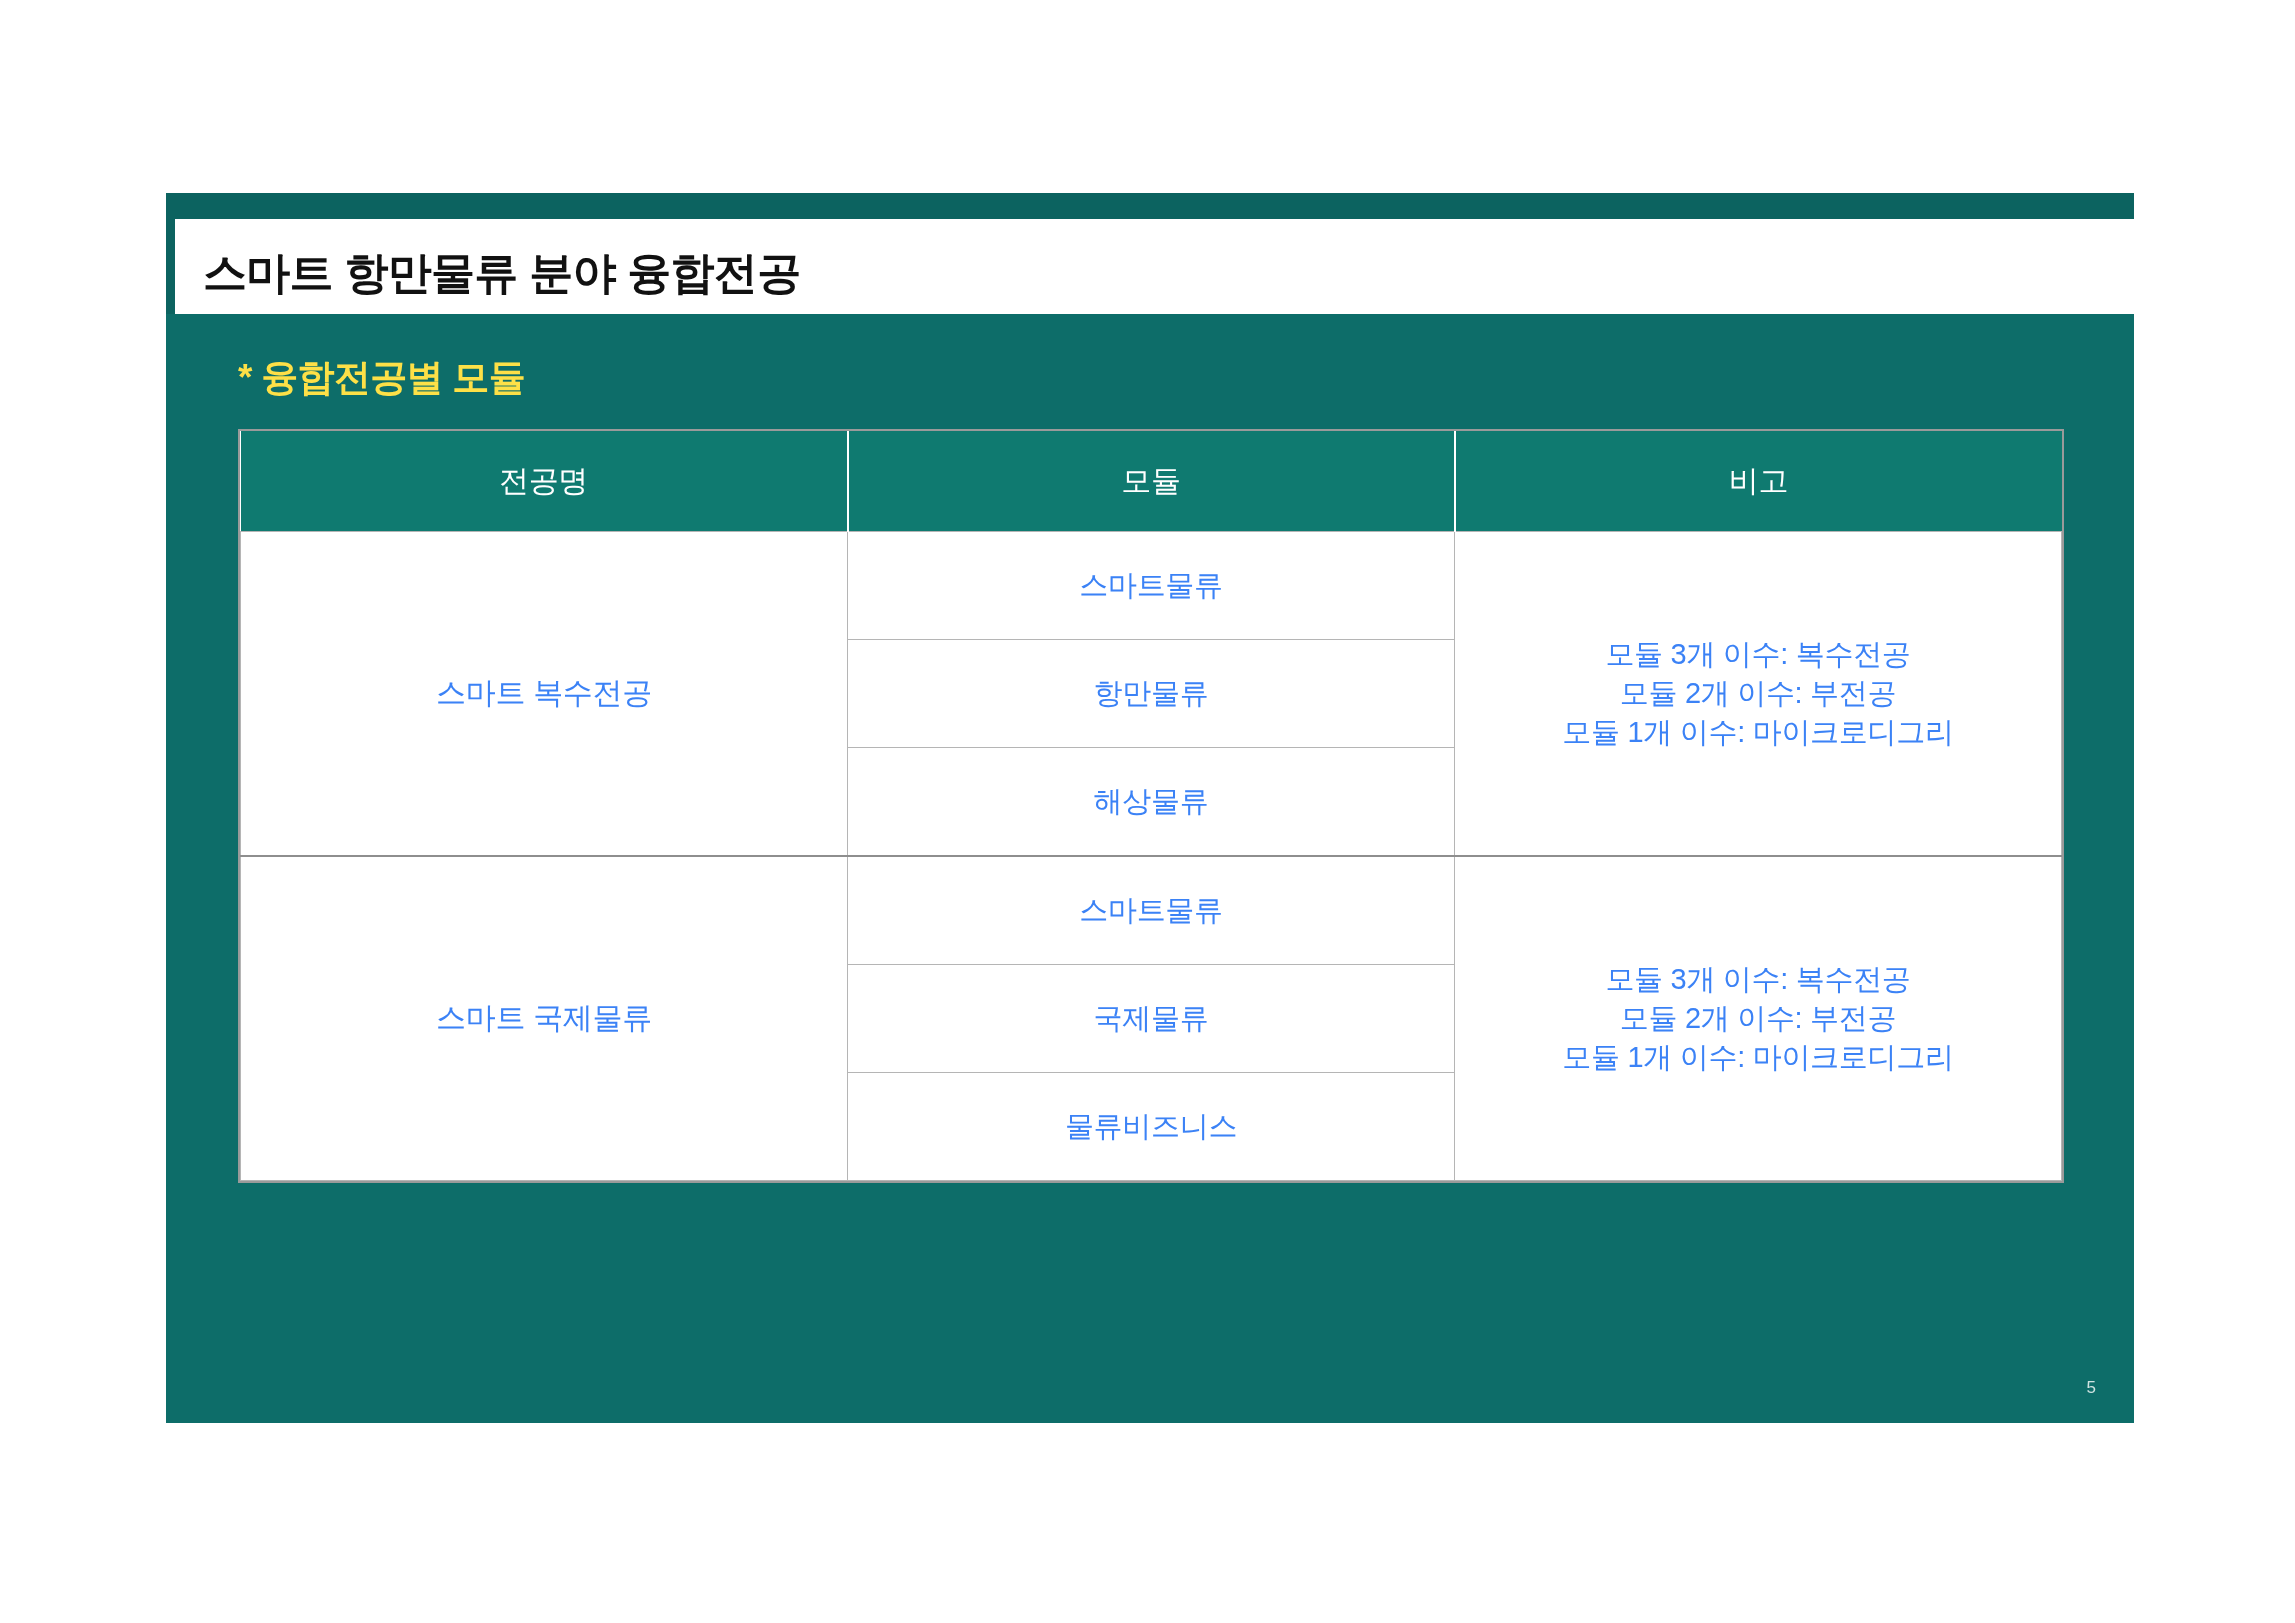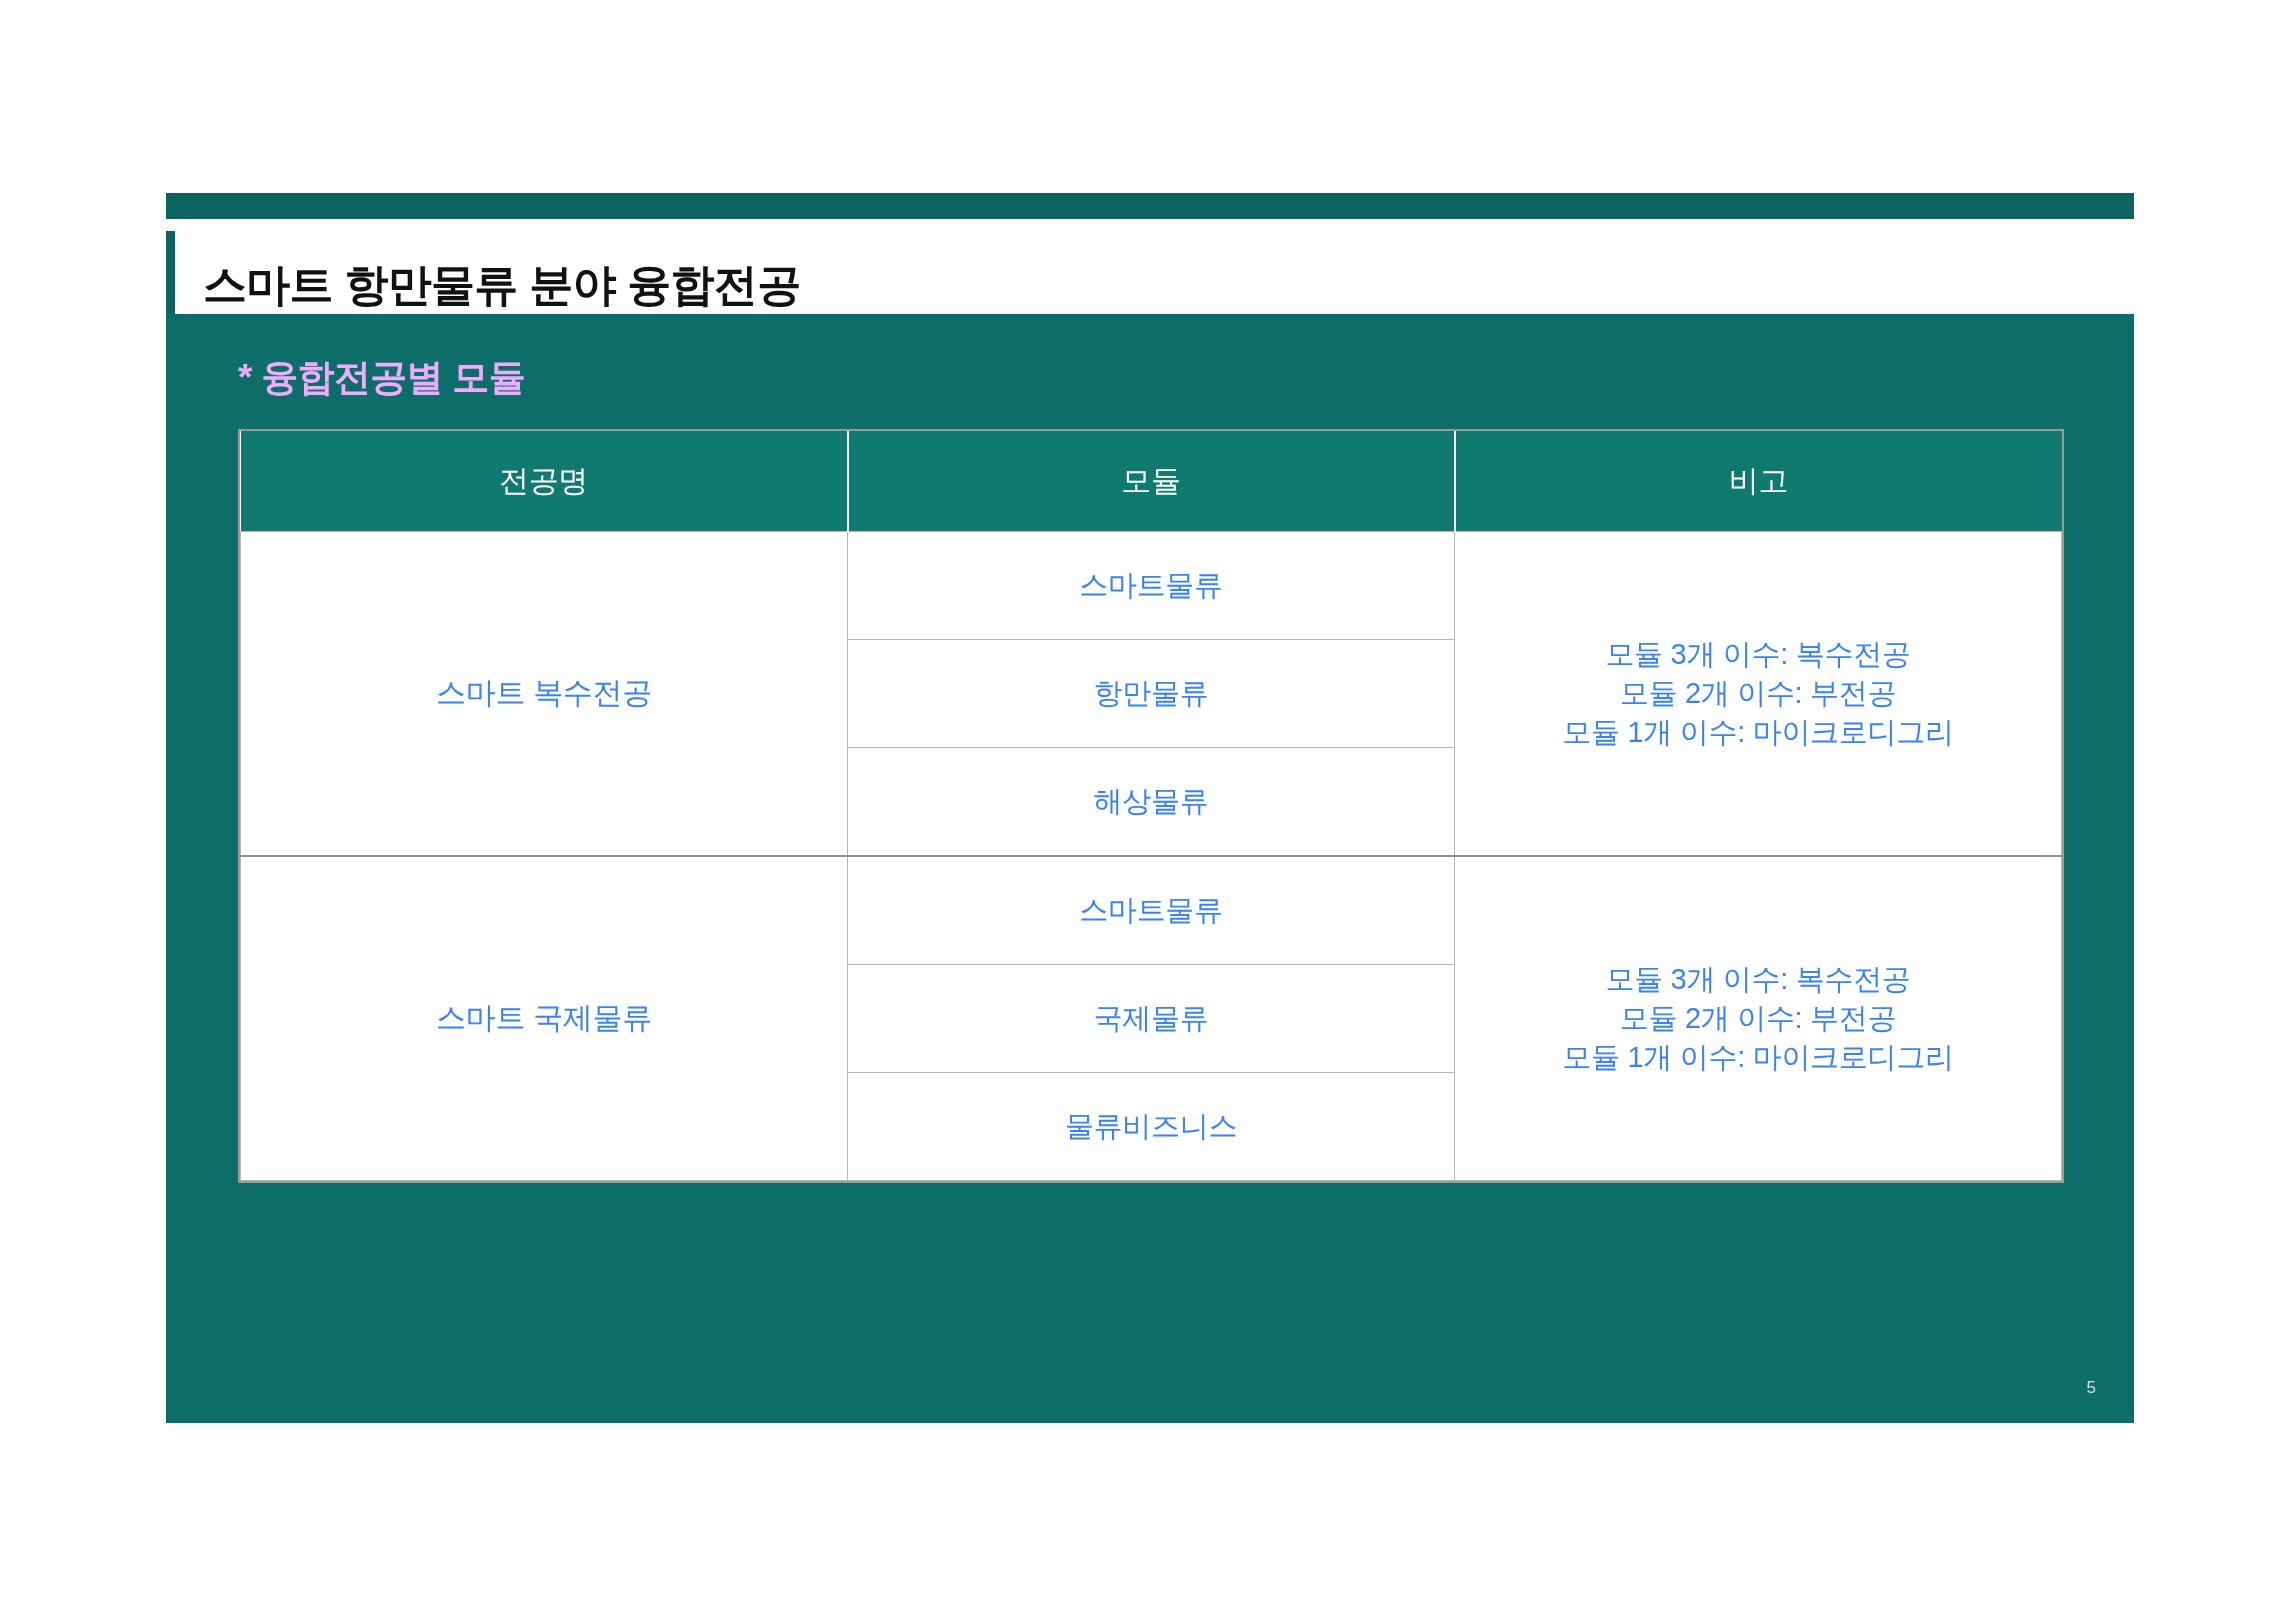--- a/index.html
+++ b/index.html
@@ -38,21 +38,20 @@
   
   .title-area {
     position: absolute;
     left: 0;
     top: 26px;
     width: 100%;
     height: 108px;
     background: #ffffff;
     display: flex;
     align-items: center;
-    margin-top: 12px;
   }
   .title-accent {
     position: absolute;
     left: 0;
     top: 0;
     width: 9.2px;
     height: 95px;
     background: #0c6360;
   }
   .slide-title {
@@ -73,21 +72,21 @@
     height: 1109px;
     background: #0d6d69;
   }
 
   .bullet {
     position: absolute;
     left: 72px;
     top: 39px;
     font-size: 37px;
     font-weight: bold;
-    color: #f0abfc;
+    color: #fde047;
     letter-spacing: -0.7px;
     white-space: nowrap;
   }
 
   
   .table-wrap {
     position: absolute;
     left: 72px;
     top: 115px;
     width: 1826px;

